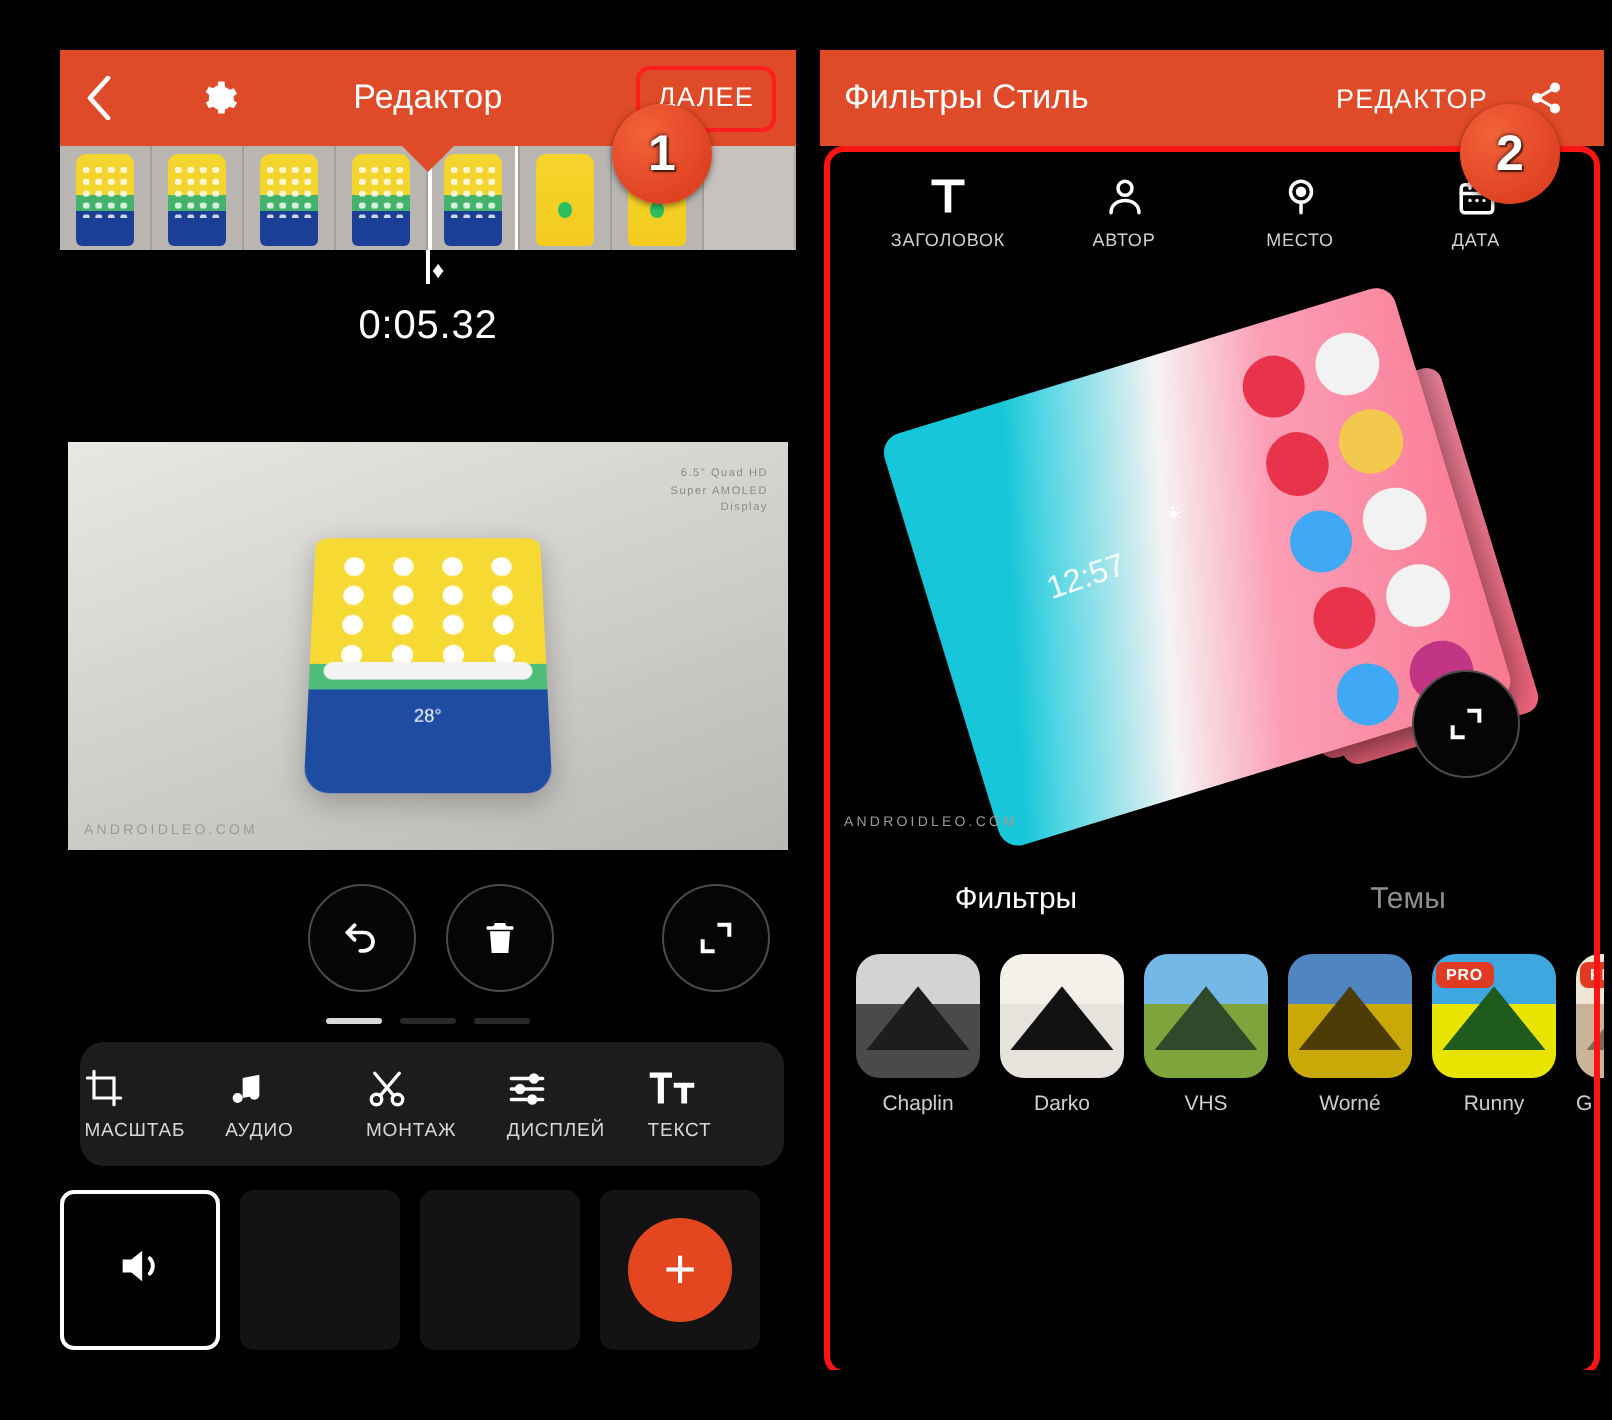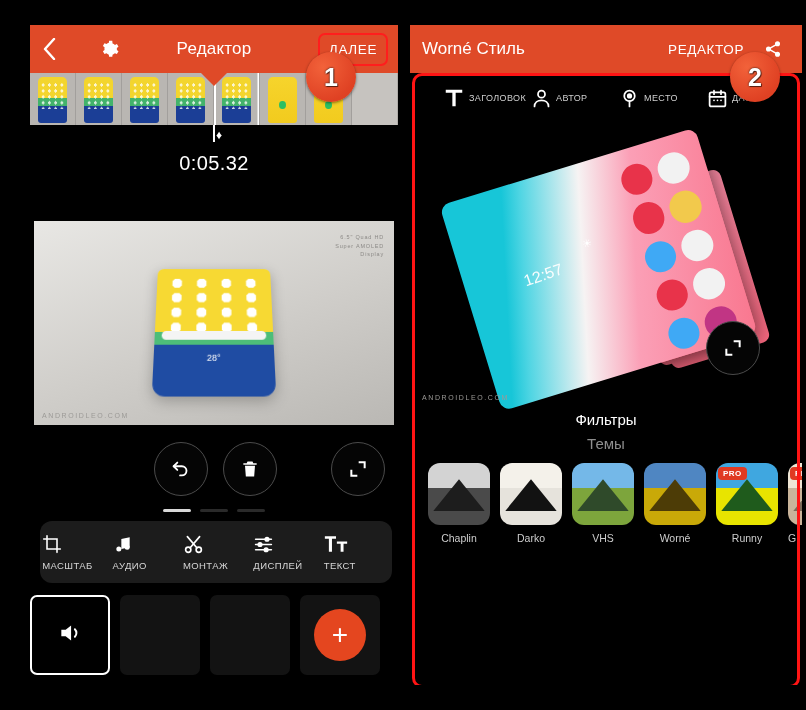--- a/index.html
+++ b/index.html
@@ -138,21 +138,21 @@
   .add-circ { width: 52px; height: 52px; border-radius: 50%; background: #e4461f;
               display: flex; align-items: center; justify-content: center;
               color: #fff; font-size: 28px; line-height: 1; }
 
   
   .hl-box { position: absolute; left: 2px; top: 48px; width: 388px; height: 615px;
             border: 3px solid #ff1414; border-radius: 10px; z-index: 30;
             pointer-events: none; }
   .style-tabs { display: flex; justify-content: center; gap: 26px;
                 padding: 12px 0 10px; background: #000; }
-  .st-item { display: flex; flex-direction: row; align-items: center; gap: 4px;
+  .st-item { display: flex; flex-direction: column; align-items: center; gap: 4px;
              color: #fff; width: 62px; }
   .st-ic { height: 26px; display: flex; align-items: center; font-size: 22px; }
   .st-lb { font-size: 9px; color: #cfcfcf; letter-spacing: .4px; }
 
   .preview-r { position: relative; height: 290px; background: #000; overflow: hidden; }
   .phone-tilt {
     position: absolute; left: 14%; top: 14%; width: 68%; height: 74%;
     border-radius: 10px;
     background: linear-gradient(104deg,#17c6d8 0 20%, #4fd5e3 26%, #f6f3f3 45%, #fb9fb6 62%, #f9778f 100%);
     transform: rotate(-17deg); box-shadow: 0 6px 22px rgba(0,0,0,.6);
@@ -160,21 +160,21 @@
   .tilt-clock { position: absolute; left: 22%; top: 41%; color: #fff;
                 font-size: 16px; transform: rotate(-2deg); opacity: .95; }
   .tilt-sun { position: absolute; left: 47%; top: 34%; color: #fff; font-size: 11px; }
   .tilt-apps { position: absolute; right: 6%; top: 8%; width: 26%; height: 84%;
                display: grid; grid-template-columns: repeat(2, 1fr);
                gap: 5% 10%; align-content: start; }
   .tilt-app { width: 100%; aspect-ratio: 1/1; border-radius: 50%; }
   .stack-edge { position: absolute; border-radius: 8px;
                 background: linear-gradient(#fa8aa4,#f8687f); }
 
-  .filter-tabs { display: flex; height: 48px; align-items: center; background: #000; flex-direction: column; }
+  .filter-tabs { display: flex; height: 48px; align-items: center; background: #000; }
   .f-tab { flex: 1; text-align: center; font-size: 15px; }
   .f-tab.on { color: #fff; }
   .f-tab.off { color: #8e8e8e; }
 
   .filter-row { display: flex; gap: 10px; padding: 4px 0 0 18px; overflow: hidden; }
   .f-cell { width: 62px; flex: 0 0 62px; }
   .f-thumb { position: relative; width: 62px; height: 62px; border-radius: 12px;
              overflow: hidden; }
   .f-sky { position: absolute; inset: 0 0 46% 0; }
   .f-land { position: absolute; inset: 40% 0 0 0; }
@@ -369,21 +369,21 @@
         <span class="add-circ">
           <span>+</span>
         </span>
       </div>
     </div>
   </div>
 
   <div class="panel" id="right-panel">
 
     <div class="app-header">
-      <span class="hdr-title-left">Worné Стиль</span>
+      <span class="hdr-title-left">Фильтры Стиль</span>
       <div class="hdr-right">
         <span class="hdr-action">РЕДАКТОР</span>
         <span class="hdr-ic">
           <svg width="18" height="18" viewBox="0 0 24 24" fill="none" stroke="#fff" stroke-width="2" stroke-linecap="round">
               <circle cx="18" cy="5" r="2.4" fill="#fff"></circle>
               <circle cx="6" cy="12" r="2.4" fill="#fff"></circle>
               <circle cx="18" cy="19" r="2.4" fill="#fff"></circle>
               <path d="M8.2 10.8 15.8 6.4M8.2 13.2l7.6 4.4"></path>
             </svg>
         </span>

